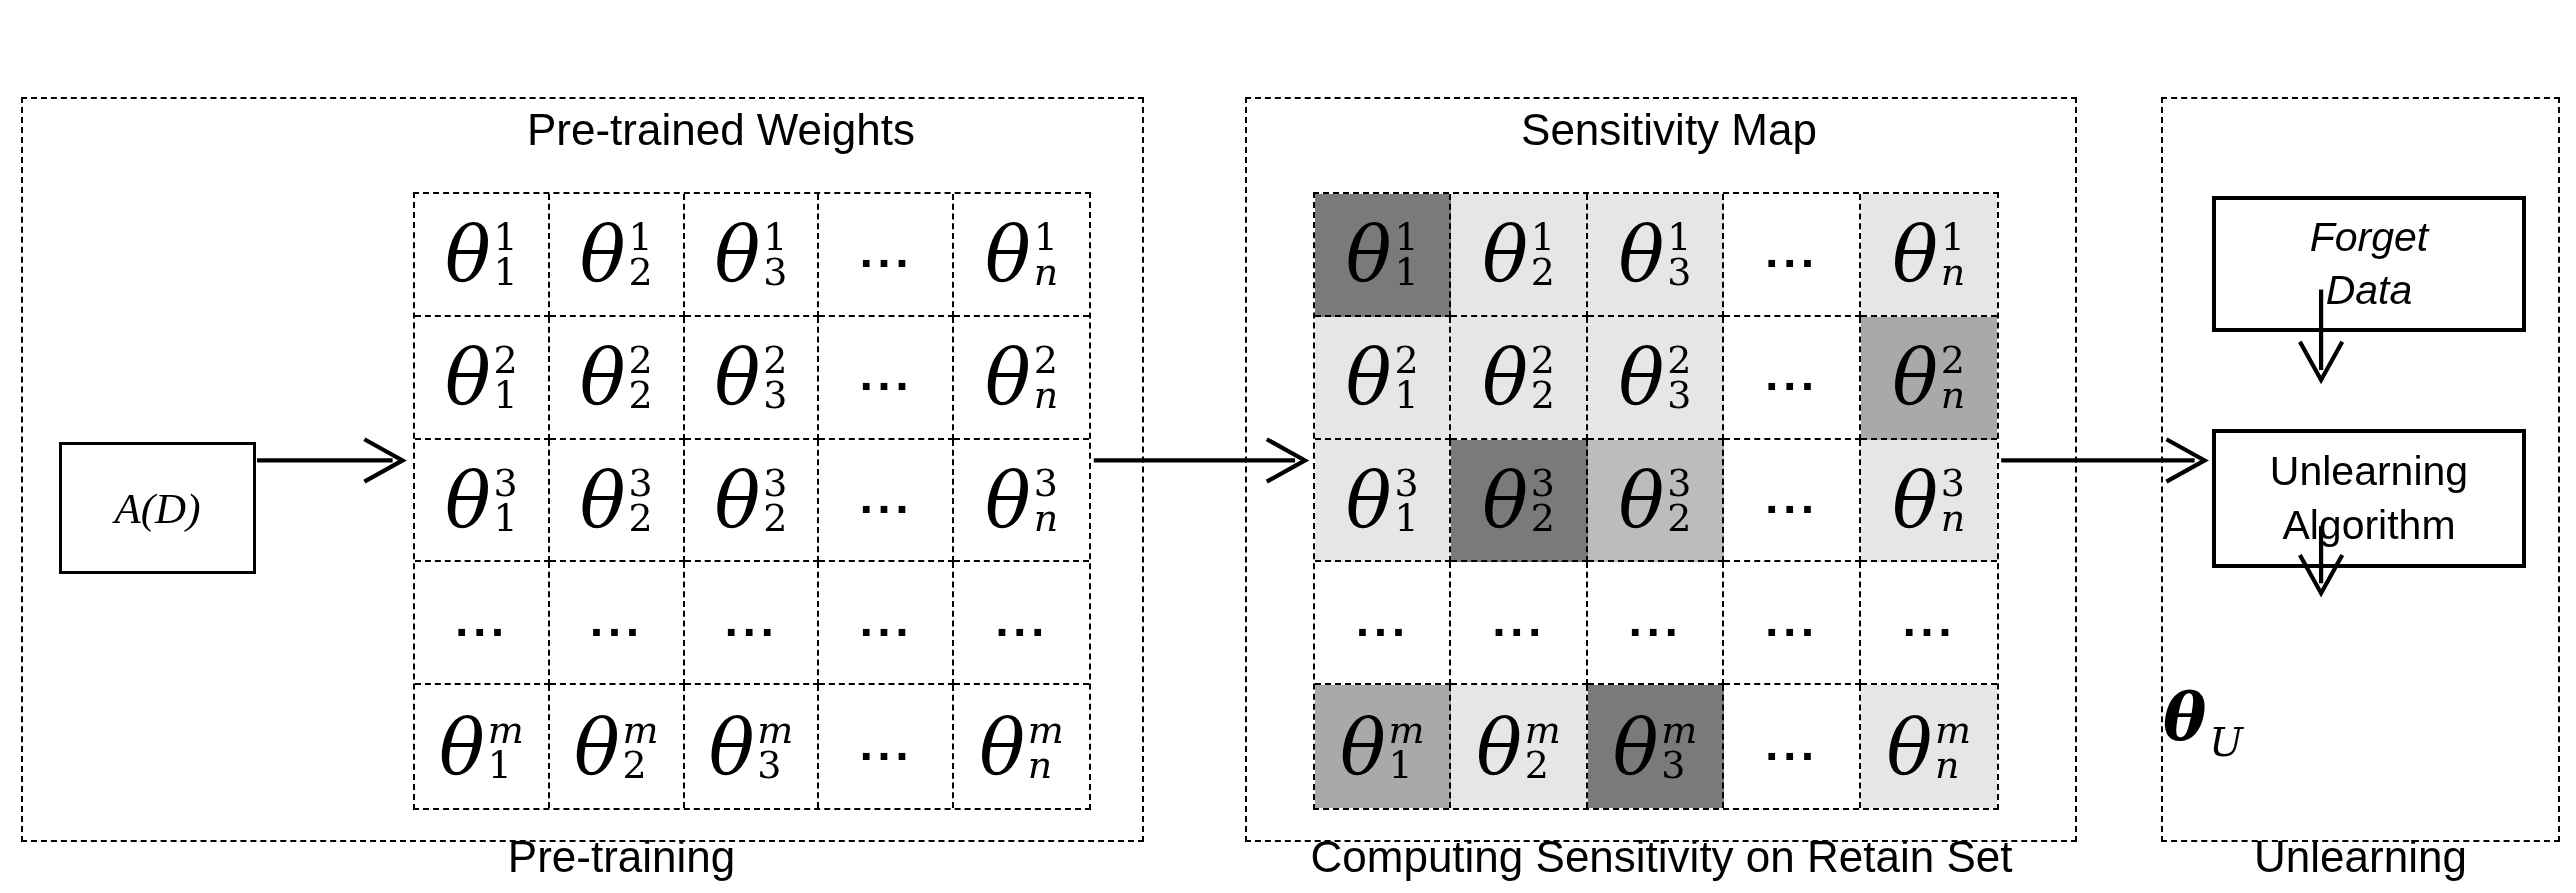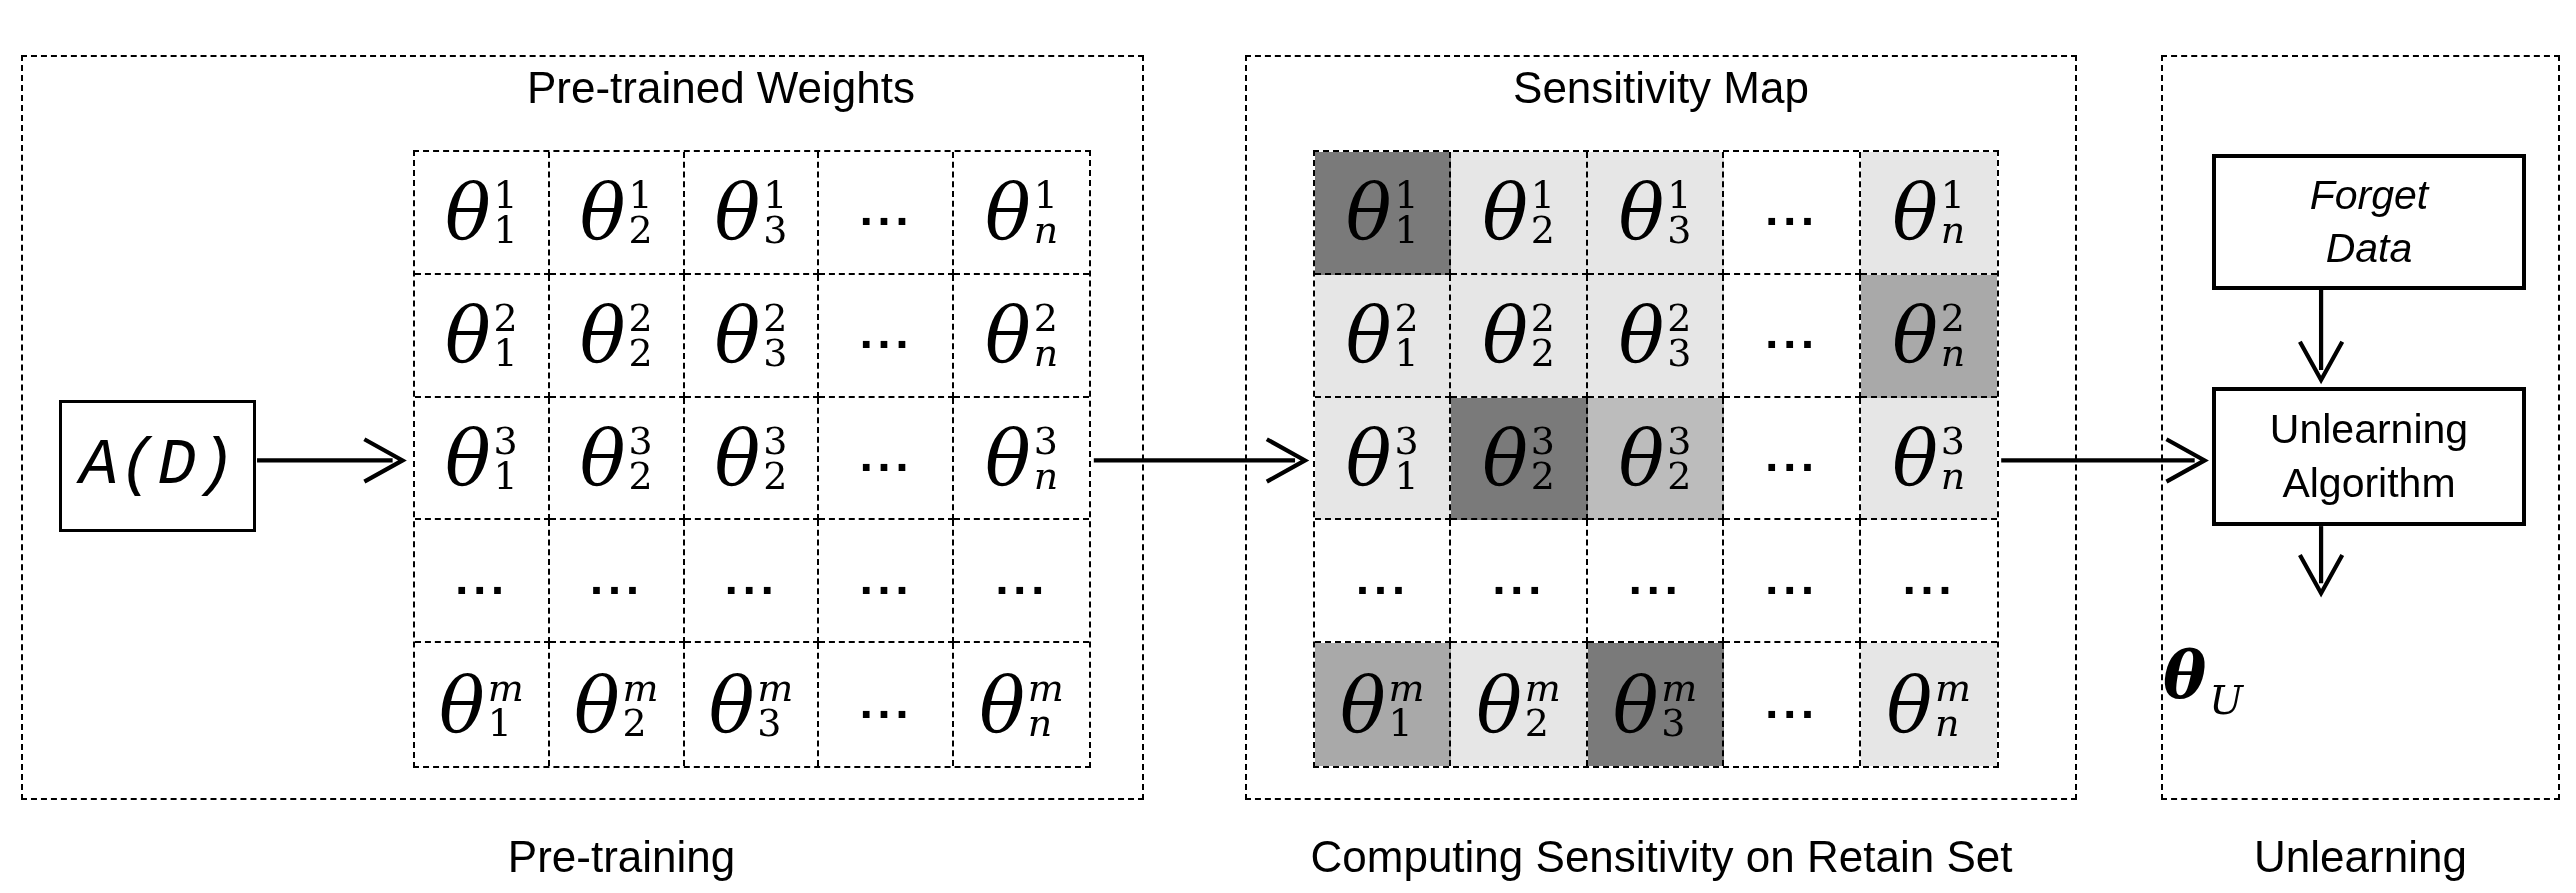--- a/index.html
+++ b/index.html
@@ -1,28 +1,28 @@
 <!DOCTYPE html>
 <html style="font-size:11.3px"><head>
 <meta charset="utf-8">
 <style>
   html,body{margin:0;padding:0;background:#ffffff;}
   .canvas{position:relative;width:2576px;height:894px;background:#ffffff;overflow:hidden;
           font-family:"Liberation Sans",sans-serif;color:#000;}
 
   
-  .panel{position:absolute;border:2.8px dashed #000;background:transparent;}
+  .panel{position:absolute;border:2.8px dashed #000;background:transparent;margin-top:42px;}
   .panel-pretraining{left:21px;top:55px;width:1119px;height:741px;}
   .panel-sensitivity{left:1245px;top:55px;width:828px;height:741px;}
   .panel-unlearning{left:2161px;top:55px;width:395px;height:741px;}
 
   .panel-title{position:absolute;top:2.8px;height:56px;font-size:44px;line-height:56px;
                text-align:center;white-space:nowrap;}
   .panel-title.t1{left:380px;width:636px;}
-  .panel-title.t2{left:0;width:100%;}
+  .panel-title.t2{left:8px;width:100%;}
 
   .caption{position:absolute;top:825px;height:64px;font-size:44px;line-height:64px;
            text-align:center;white-space:nowrap;}
   .caption.c1{left:233px;width:777px;}
   .caption.c2{left:1236px;width:851px;}
   .caption.c3{left:2159px;width:403px;}
 
   
   .pgrid{position:absolute;display:grid;grid-template-columns:repeat(5,1fr);
          grid-template-rows:repeat(5,1fr);border:2.8px dashed #000;background:#fff;}
@@ -38,21 +38,21 @@
            font-family:"DejaVu Serif",serif;font-style:normal;font-size:38px;
            line-height:0.92;margin-left:2.8px;transform:translateY(1.4px);}
   .scripts .var{font-style:italic;}
   .dots{font-family:"DejaVu Sans",sans-serif;font-weight:bold;font-size:38px;
         letter-spacing:3.5px;line-height:1;}
 
   
   .solid-box{position:absolute;border:3.5px solid #000;background:#fff;
              display:flex;align-items:center;justify-content:center;text-align:center;}
   .ad-box{left:36px;top:343px;width:191px;height:126px;
-          font-family:Liberation Mono, monospace;font-style:italic;font-size:65px;}
+          font-family:Liberation Serif, serif;font-style:italic;font-size:43px;}
   .forget-box{left:49px;top:97px;width:306px;height:128px;border-width:4.2px;
               font-size:41px;line-height:1.3;white-space:pre-line;font-style:italic;}
   .algo-box{left:49px;top:330px;width:306px;height:131px;border-width:4.2px;
             font-size:41px;line-height:1.3;white-space:pre-line;}
 
   
   .theta-u{position:absolute;left:0;top:580px;width:100%;text-align:left;
            font-family:"DejaVu Serif",serif;}
   .theta-u-base{font-style:italic;font-weight:bold;font-size:65px;}
   .theta-u-sub{font-style:italic;font-size:40px;position:relative;top:15.5px;left:2.8px;}

